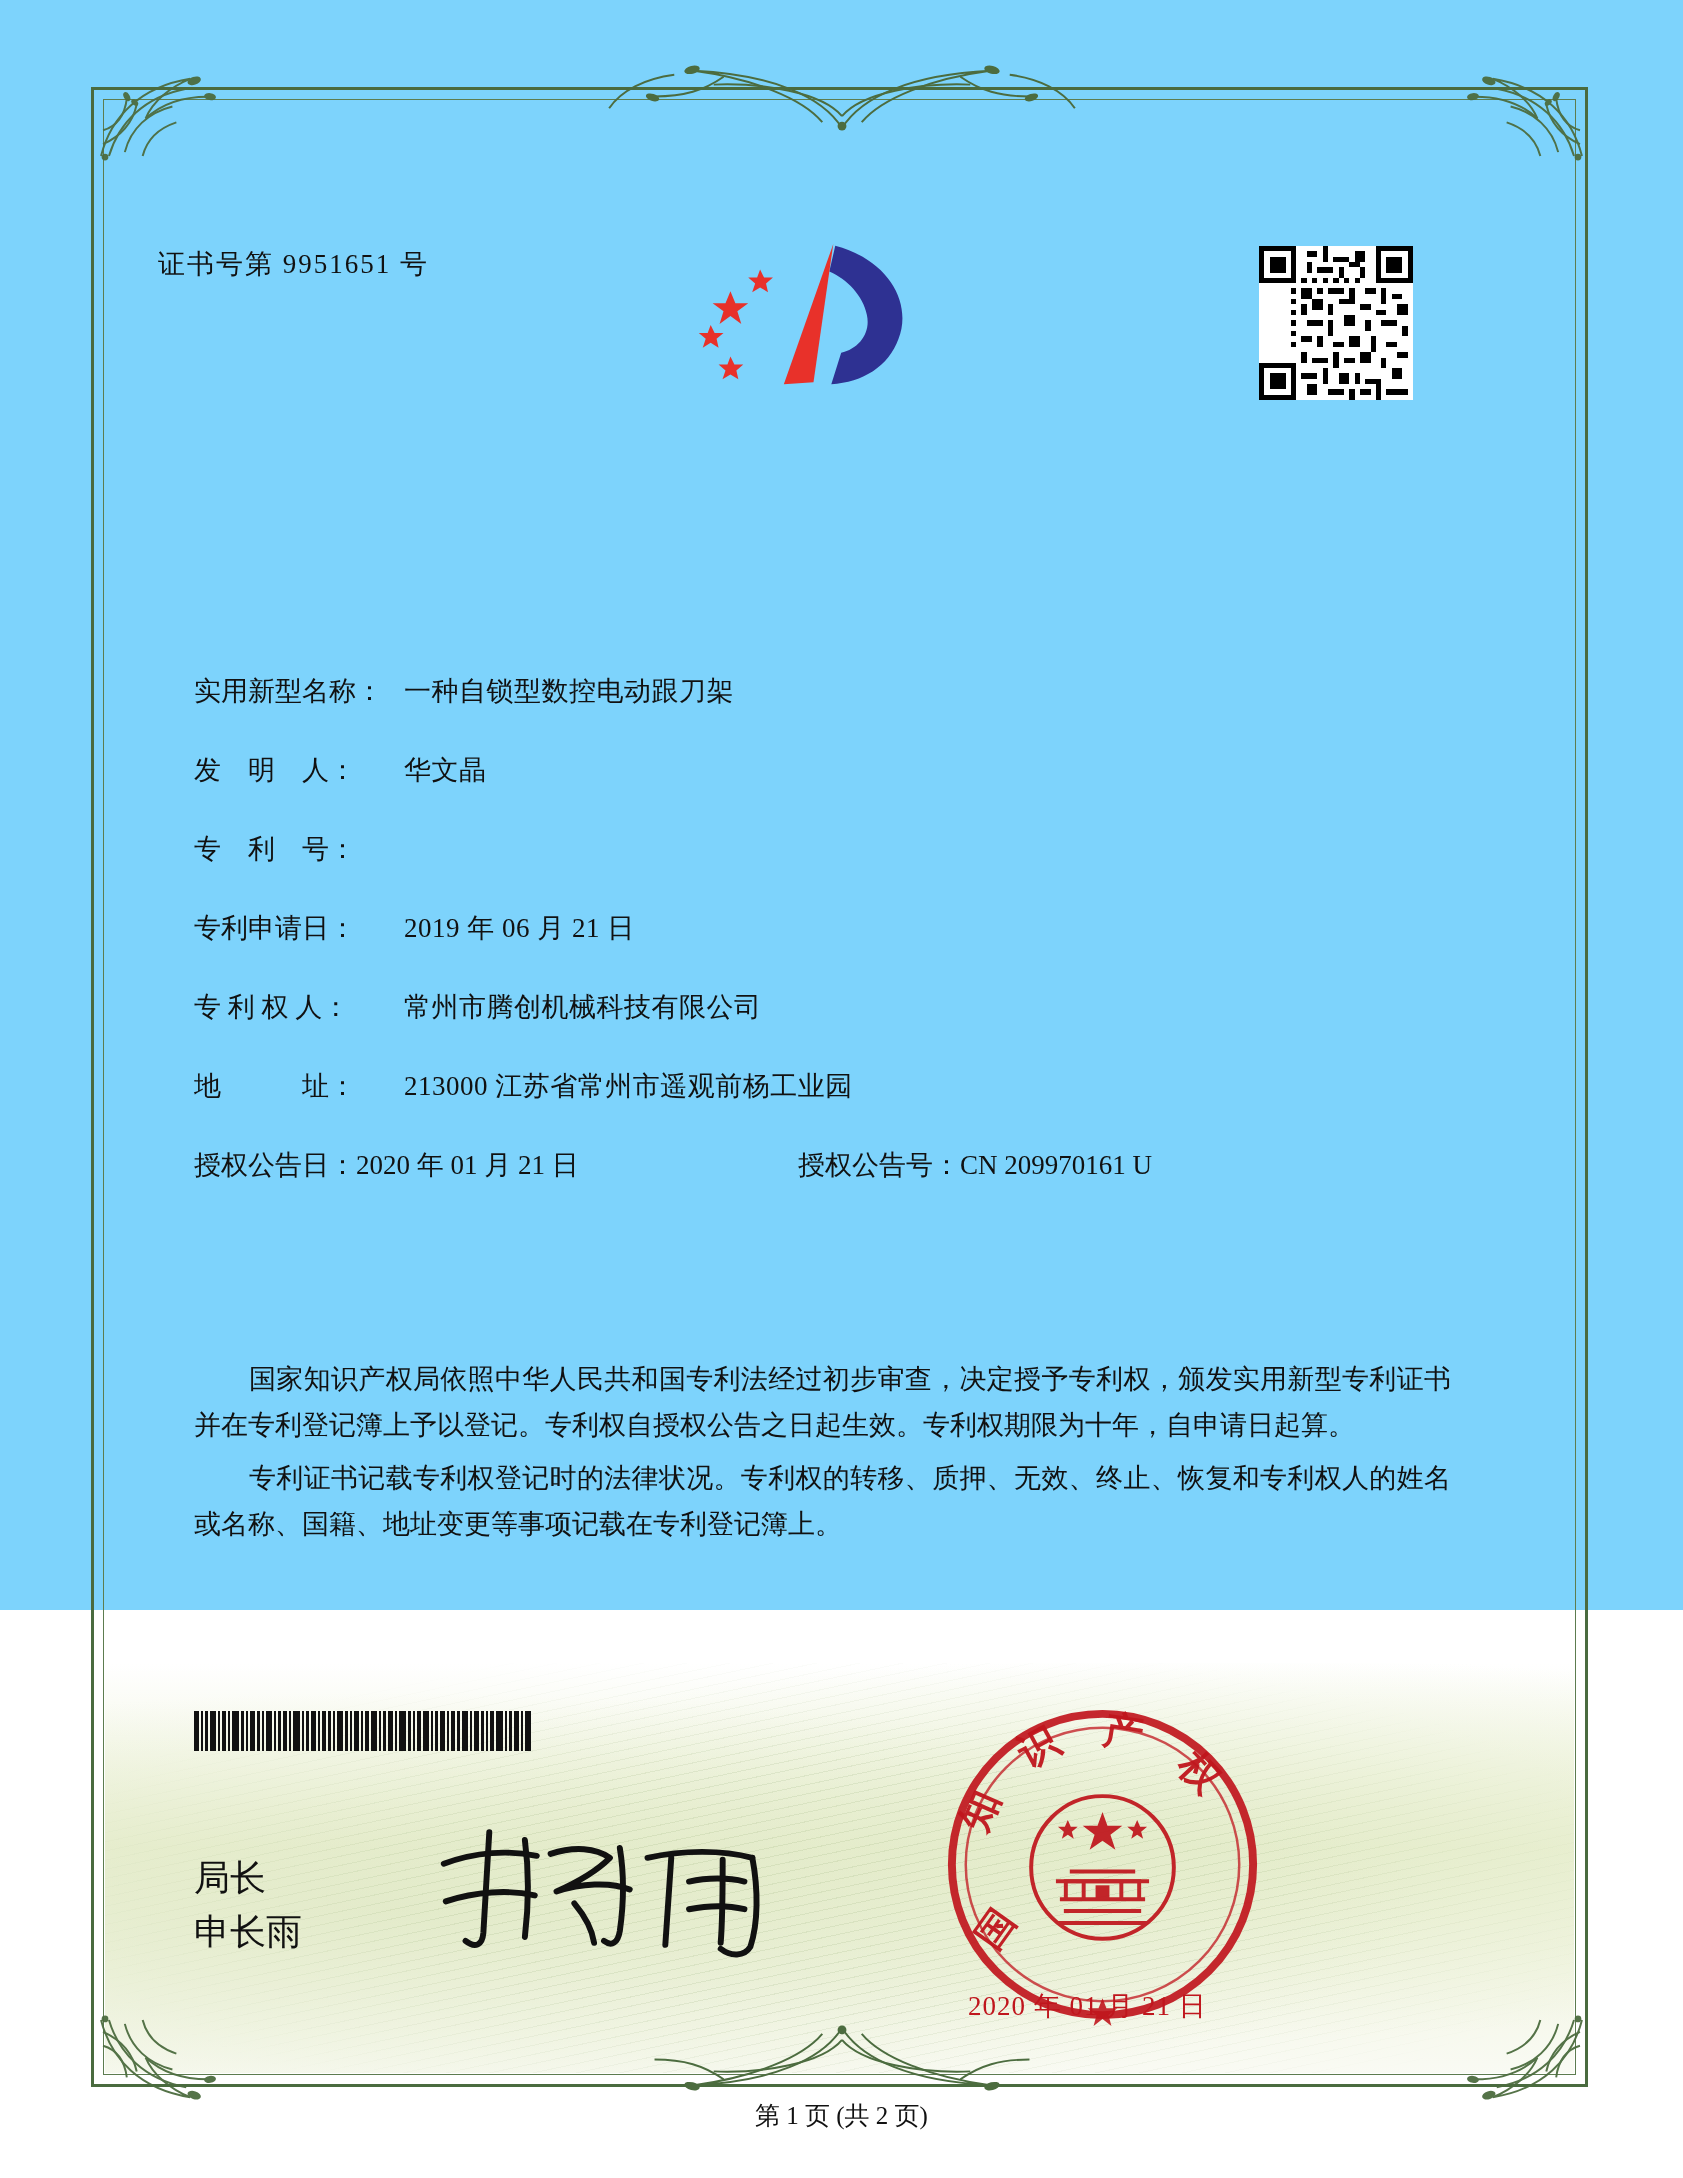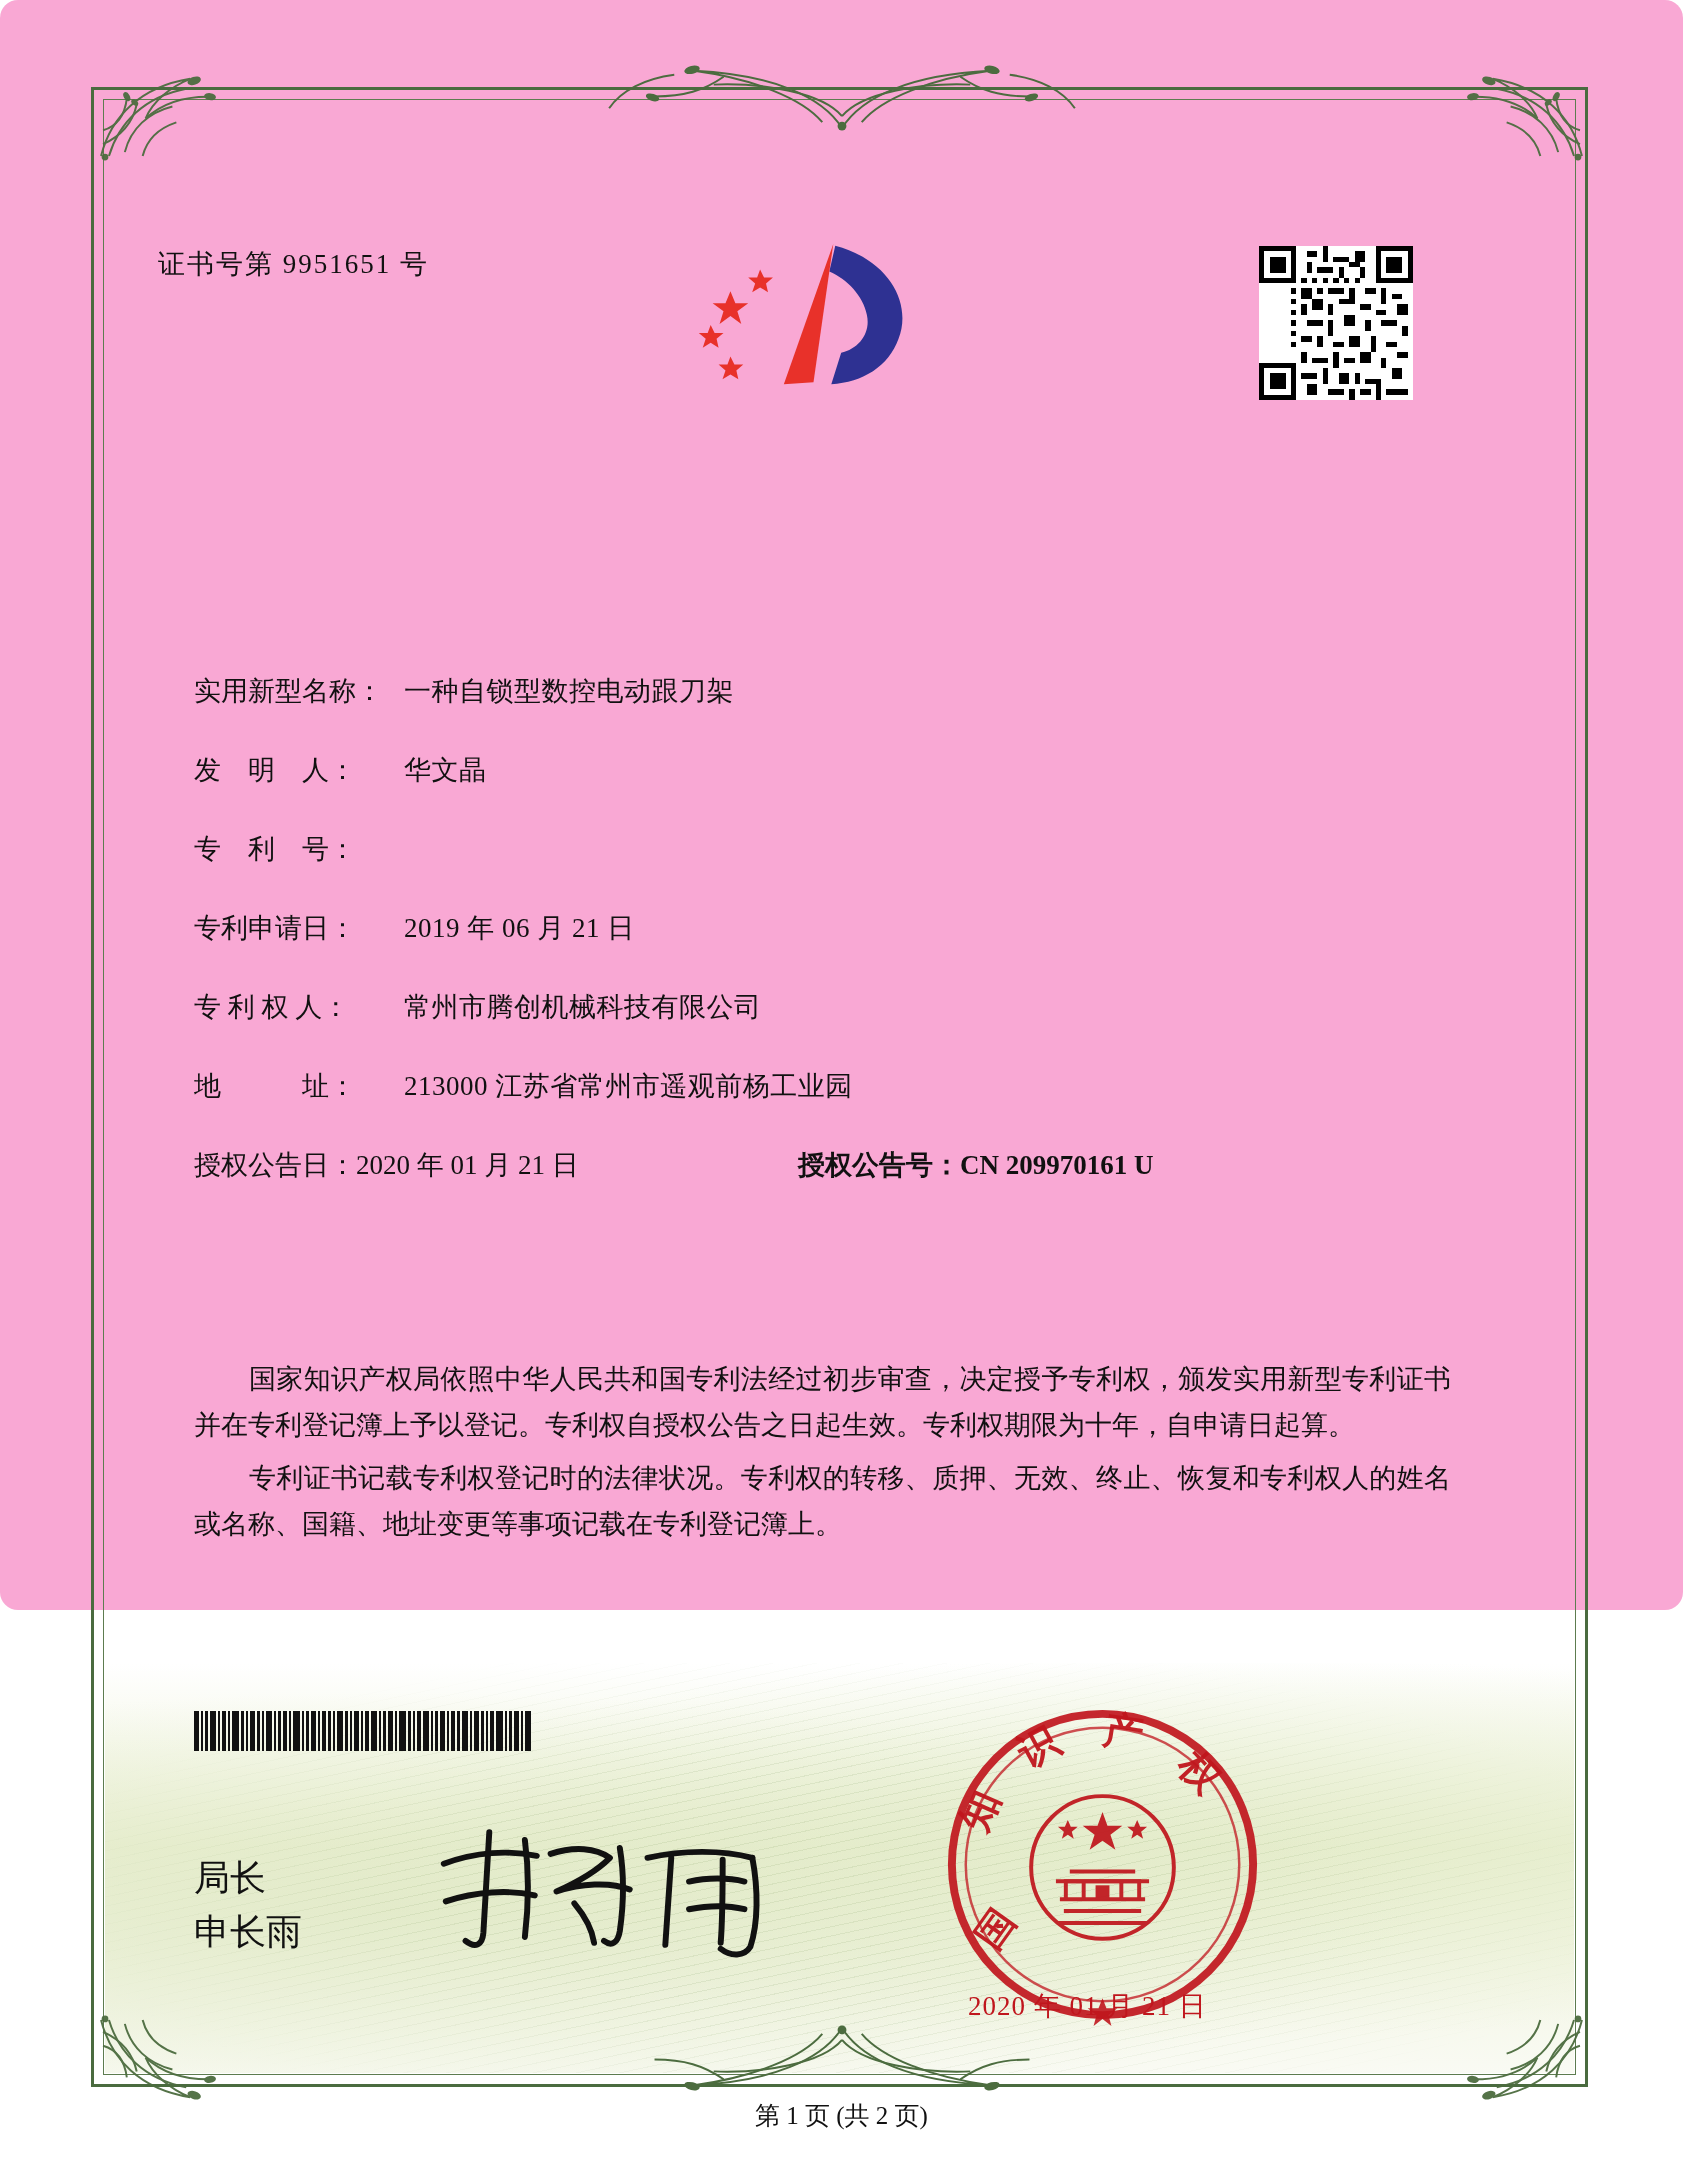--- a/index.html
+++ b/index.html
@@ -13,22 +13,21 @@
     font-family: "Liberation Serif", serif;
     position: relative;
     overflow: hidden;
   }
 
   .page {
     position: absolute;
     left: 0; top: 0;
     width: 1683px;
     height: 1610px;
-    background: #f9a8d4;
-    border-radius: 18px;
+    background: #7dd3fc;
   }
 
   
   .frame-outer {
     position: absolute;
     left: 91px; top: 87px;
     width: 1497px; height: 2000px;
     border: 3px solid #4a6b3f;
     box-sizing: border-box;
   }
@@ -156,21 +155,21 @@
   }
 
   .row-inline {
     display: flex;
     align-items: center;
     font-size: 27px;
     color: #111;
     margin-bottom: 40px;
   }
   .row-inline .seg1 { width: 604px; flex: 0 0 604px; white-space: nowrap;}
-  .row-inline .seg2 { white-space: nowrap; font-weight: bold; }
+  .row-inline .seg2 { white-space: nowrap; }
 
   
   .paragraphs {
     position: absolute;
     left: 194px; top: 1358px;
     width: 1257px;
     font-size: 27px;
     line-height: 1.72;
     color: #111;
     text-align: justify;

